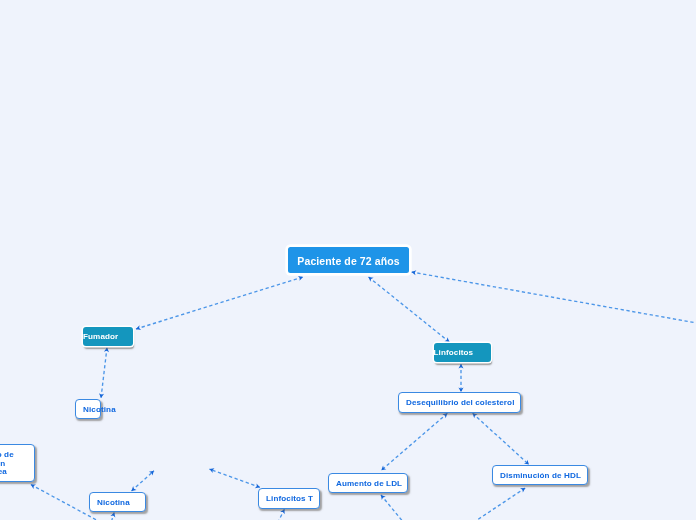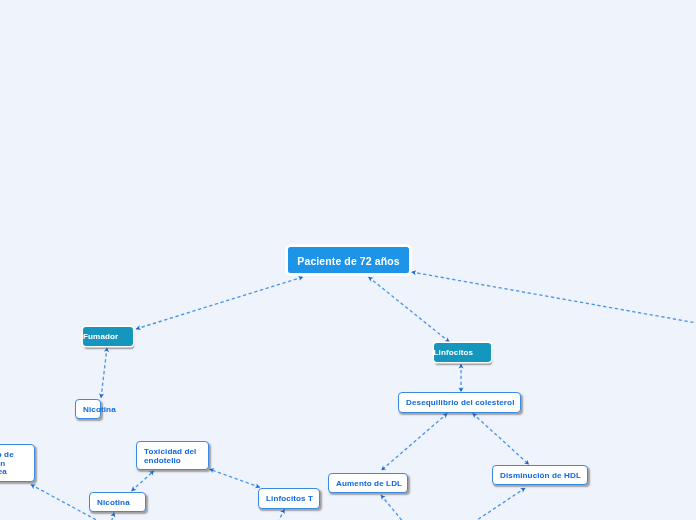--- a/index.html
+++ b/index.html
@@ -64,22 +64,20 @@
       <polygon points="380.9,494.9 385.72852969009796,496.75413080224735 382.9652700754717,497.4094141777237 381.79067974966995,499.99501615144914" fill="#1565d8"></polygon>
       <line x1="525.2" y1="488" x2="435" y2="548" stroke="#4c96e8" stroke-width="1.35" stroke-dasharray="3.3 2.6"></line>
       <polygon points="525.2,488 522.8655313890548,492.6154909061238 522.4939918019036,489.8000054532792 520.0409074469859,488.3691395798802" fill="#1565d8"></polygon>
     </svg>
   <div id="nodes">
       <div class="node n-root" style="left: 288px; top: 247px; width: 121px; height: 26px;"><span>Paciente de 72 años</span></div>
       <div class="node n-teal" style="left: 83px; top: 327px; width: 50px; height: 19px;"><span>Fumador</span></div>
       <div class="node n-teal" style="left: 433.5px; top: 343px; width: 57px; height: 18.5px;"><span>Linfocitos</span></div>
       <div class="node n-white" style="left: 75px; top: 399px; width: 26px; height: 20px;"><span>Nicotina</span></div>
       <div class="node n-white" style="left: 398px; top: 392.3px; width: 123px; height: 20.4px;"><span>Desequilibrio del colesterol</span></div>
-      <div class="node n-white" style="left: 136px; top: 441px; width: 73px; height: 29px;"><span>Toxicidad del
-endotelio</span></div>
       <div class="node n-white" style="left: 492px; top: 465px; width: 96px; height: 20px;"><span>Disminución de HDL</span></div>
       <div class="node n-white" style="left: 328px; top: 473px; width: 80px; height: 19.8px;"><span>Aumento de LDL</span></div>
       <div class="node n-white" style="left: 89px; top: 492px; width: 57px; height: 20px;"><span>Nicotina</span></div>
       <div class="node n-white" style="left: 258px; top: 488px; width: 62px; height: 21px;"><span>Linfocitos T</span></div>
       <div class="node n-white" style="left: -42px; top: 444px; width: 77px; height: 38.4px;"><span>Aumento de
 la presión
 sanguínea</span></div>
     </div>
 </div>
 

